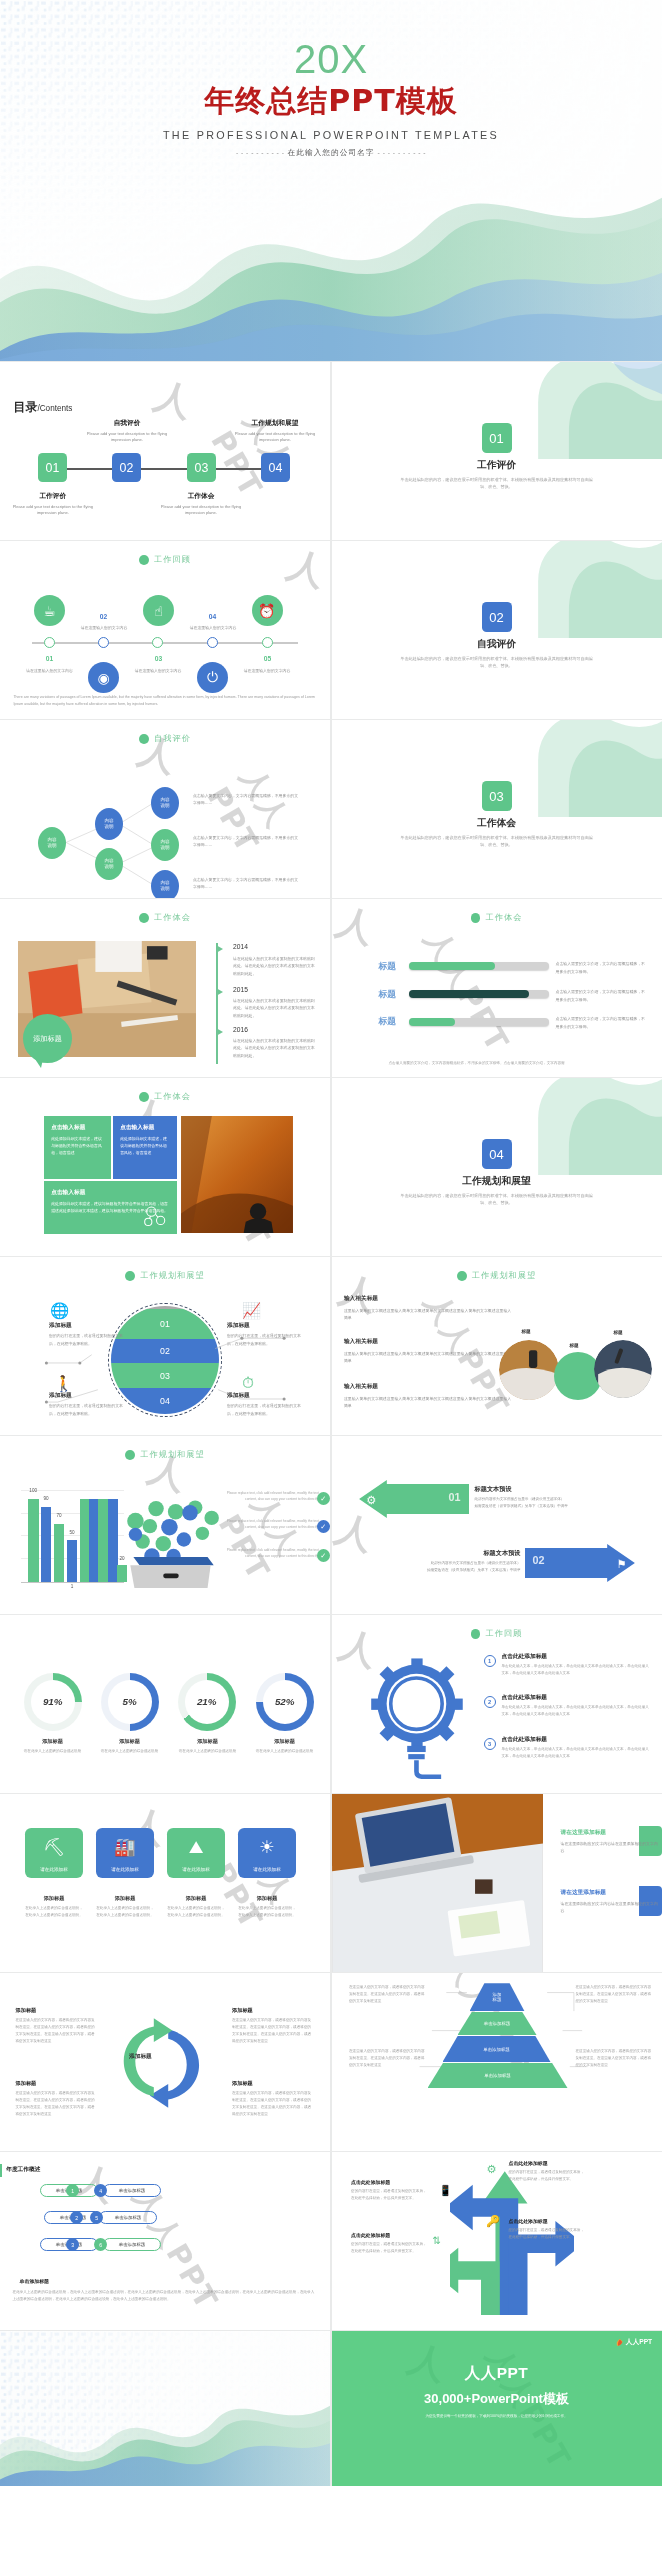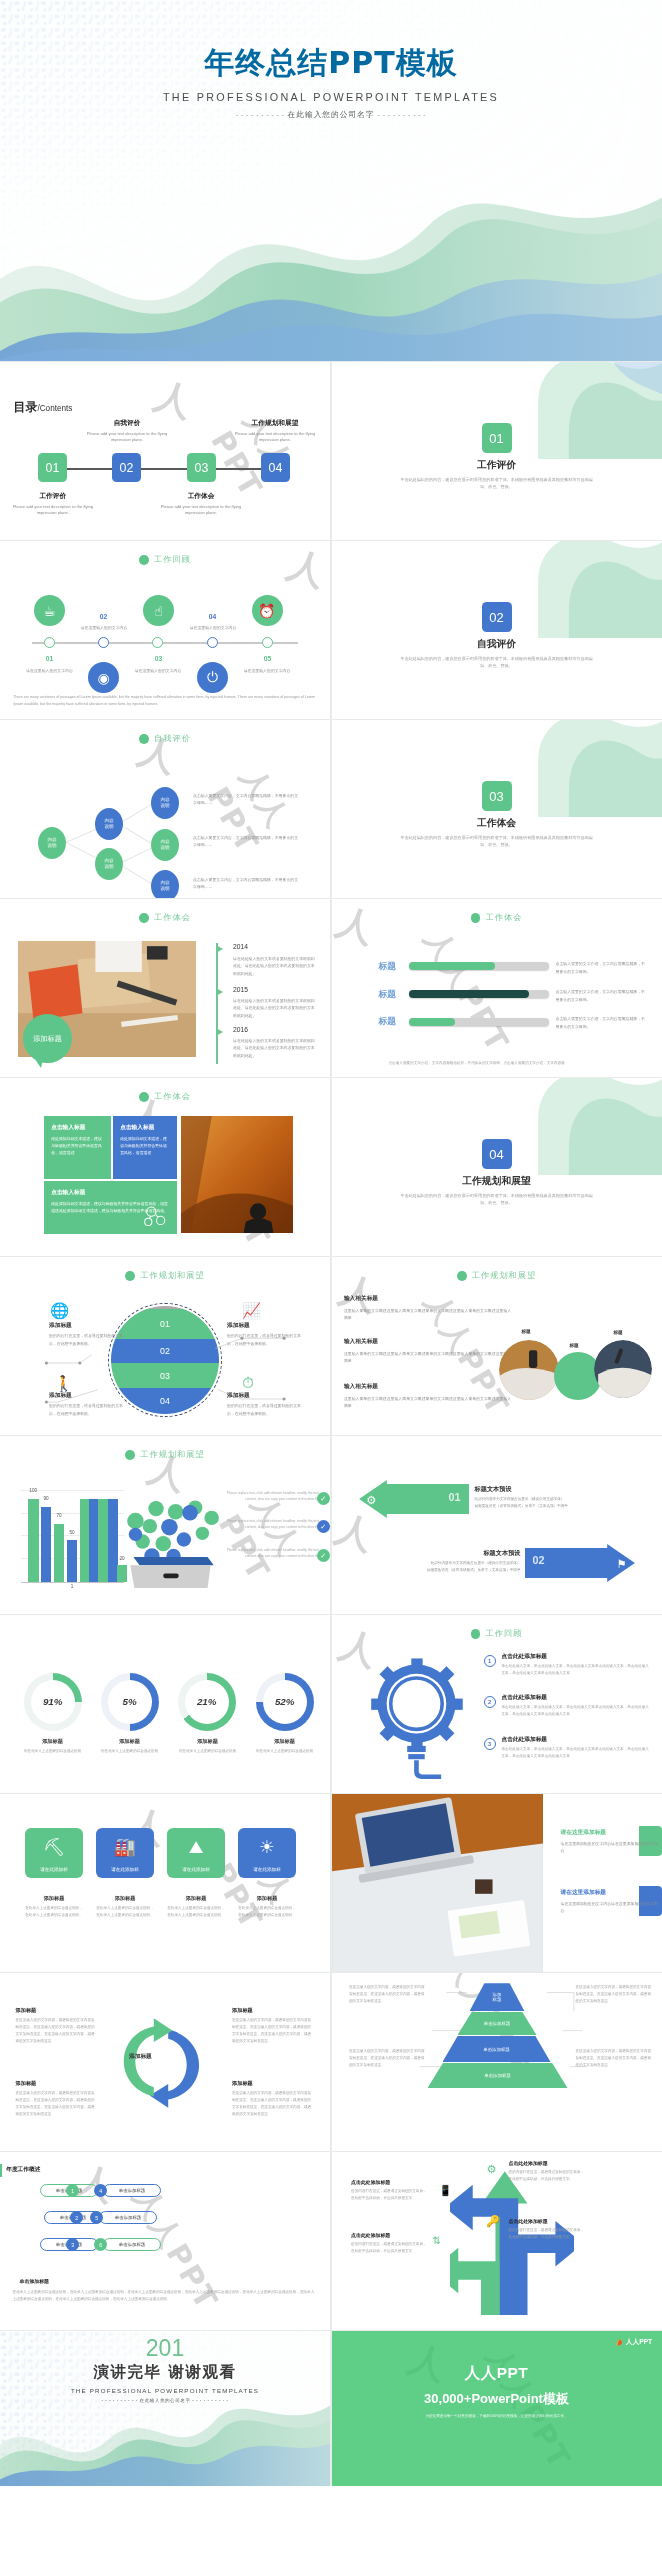--- a/index.html
+++ b/index.html
@@ -10,21 +10,21 @@
     color: #444; overflow: hidden; position: relative;
   }
   .page { width: 662px; height: 2628px; position: relative; background:#fff; }
 
   
   .hero { position: relative; width: 662px; height: 361px; overflow: hidden; background: #fdfefe; }
   .dots { position: absolute; inset: 0; opacity: .55; }
   .hero-text { position: absolute; left: 0; right: 0; top: 40px; text-align: center; z-index: 6; }
   .hero-year { font-size: 40px; color: #6ec28d; font-weight: 400; letter-spacing: 1px;
                line-height: .95; font-family: "Liberation Sans", sans-serif; }
-  .hero-title { font-size: 30px; color: #0369a1; font-weight: bold; letter-spacing: 1px; margin-top: 3.1px;
+  .hero-title { font-size: 30px; color: #b91c1c; font-weight: bold; letter-spacing: 1px; margin-top: 3.1px;
                 font-family: "DejaVu Sans", sans-serif; }
   .hero-sub { font-size: 10.8px; color: #4b4b4b; letter-spacing: 2.3px; margin-top: 7.2px; font-weight: 500; }
   .hero-company { font-size: 7.7px; color: #5a5a5a; letter-spacing: 1px; margin-top: 7.2px; }
   .hero-company .dash { color: #8e8e8e; letter-spacing: 0.5px; font-size: 6.7px; }
   .hero-waves { position: absolute; left: 0; bottom: -5.2px; width: 662px; height: 222px; }
 
   
   .grid { position: relative; width: 662px; background: #e9eaea; padding-top: 1px; }
   .row { display: flex; width: 662px; }
   .slide {
@@ -255,20 +255,21 @@
           <stop offset="1" stop-color="#8fcbae" stop-opacity=".45"></stop>
         </linearGradient>
       </defs>
       <path d="M-40,300 C120,110 230,420 400,250 C560,95 660,330 830,160 C960,30 1090,240 1325,80 L1325,430 L-40,430 Z" fill="url(#wg3)"></path>
       <path d="M-40,340 C130,170 250,430 420,280 C580,140 690,350 860,185 C980,70 1110,260 1325,120 L1325,430 L-40,430 Z" fill="url(#wg1)"></path>
       <path d="M-40,430 C110,300 250,420 430,330 C610,240 690,400 870,300 C1040,205 1150,330 1325,230 L1325,430 L-40,430 Z" fill="url(#wg2)"></path>
       <path d="M-40,430 C150,360 280,430 470,370 C660,310 760,410 930,350 C1090,295 1180,370 1325,320 L1325,430 L-40,430 Z" fill="#7fb0e2" opacity=".5"></path>
     </svg>
 
     <div class="hero-text">
+      <div class="hero-year">20X</div>
       <div class="hero-title">年终总结PPT模板</div>
       <div class="hero-sub">THE PROFESSIONAL POWERPOINT TEMPLATES</div>
       <div class="hero-company">
         <span class="dash">- - - - - - - - - -</span>
         <span>在此输入您的公司名字</span>
         <span class="dash">- - - - - - - - - -</span>
       </div>
     </div>
   </div>
 
@@ -974,30 +975,20 @@
       <div class="end-slide">
         <svg class="dots" viewBox="0 0 641 300" preserveAspectRatio="none">
           <rect width="641" height="300" fill="url(#px)"></rect>
           <rect width="641" height="300" fill="url(#fadeR)"></rect>
         </svg>
         <svg style="position:absolute;left:0;bottom:0;width:330px;height:108px" viewBox="0 0 641 210" preserveAspectRatio="none">
           <path d="M-20,150 C60,50 120,200 210,120 C290,50 340,170 420,80 C480,20 560,120 661,40 L661,210 L-20,210 Z" fill="url(#wg3)"></path>
           <path d="M-20,175 C70,85 130,210 220,140 C300,78 350,185 430,100 C490,45 570,140 661,70 L661,210 L-20,210 Z" fill="url(#wg1)"></path>
           <path d="M-20,210 C60,150 130,205 220,165 C310,125 350,200 440,150 C520,106 580,162 661,118 L661,210 L-20,210 Z" fill="url(#wg2)"></path>
         </svg>
-        <div class="end-text">
-          <div class="end-year">201</div>
-          <div class="end-title">演讲完毕  谢谢观看</div>
-          <div class="end-sub">THE PROFESSIONAL POWERPOINT TEMPLATES</div>
-          <div class="end-co">
-            <span>- - - - - - - - - -</span>
-            <span>在此输入您的公司名字</span>
-            <span>- - - - - - - - - -</span>
-          </div>
-        </div>
       </div>
 
       <div class="brand">
         <div class="wm wm1" style="left:77px; top:7.2px; color:#4fbf78; opacity:.5;">人</div>
         <div class="wm wm2" style="left:129px; top:57px; color:#4fbf78; opacity:.5;">人人PPT</div>
         <div class="brand-logo">
           <svg width="7.7" height="7.7" viewBox="0 0 15 15">
             <path d="M7.5,0 C3,3 0,7 2,13 C6,14 11,11 13,5 Z" fill="#f0a23a"></path>
             <path d="M7.5,1 C5,4 3,8 4,13 C8,13 11,10 12,6 Z" fill="#e4572e"></path>
           </svg>

